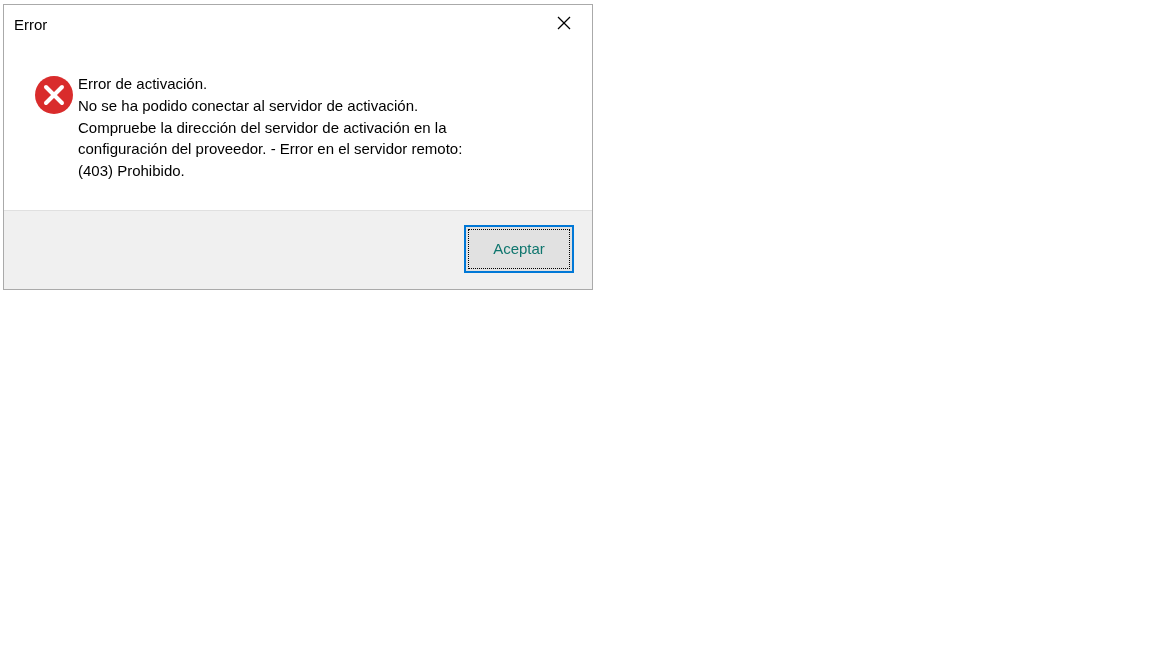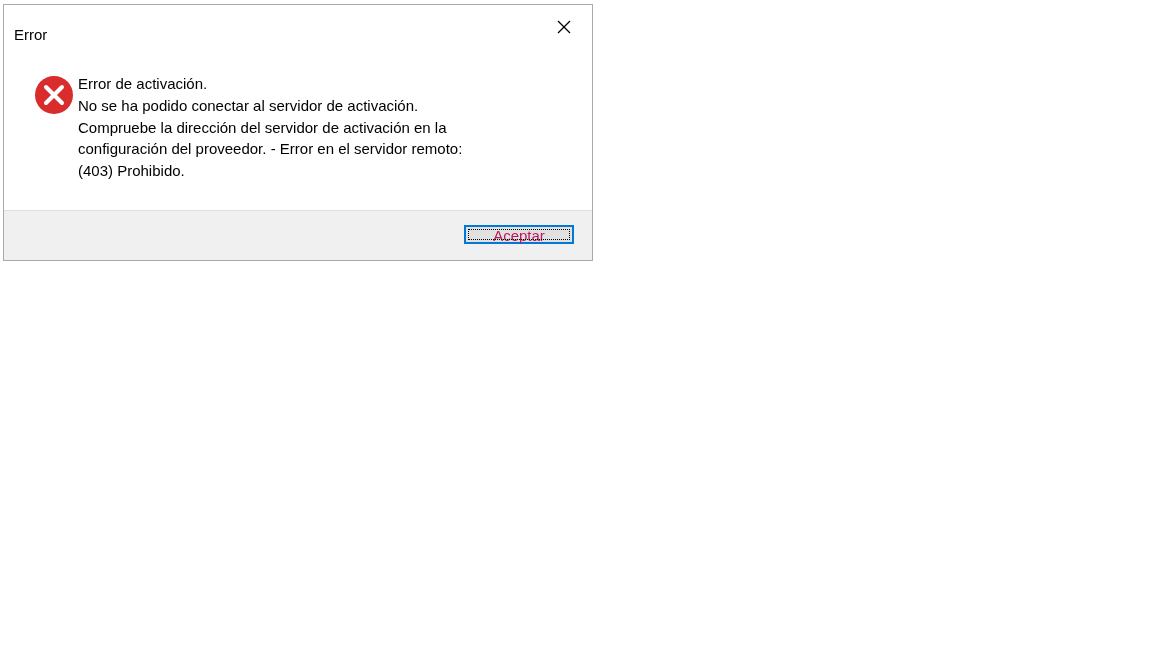--- a/index.html
+++ b/index.html
@@ -18,21 +18,21 @@
       position: absolute;
       left: 3px;
       top: 4px;
       width: 590px;
       border: 1px solid #aaaaaa;
       background: #ffffff;
       box-shadow: 0 0 0 0 rgba(0,0,0,0);
     }
     .titlebar {
       display: flex;
-      align-items: flex-end;
+      align-items: center;
       justify-content: space-between;
       height: 38px;
       padding: 0 6px 0 10px;
       background: #ffffff;
     }
     .titlebar-title {
       font-size: 15px;
       color: #000000;
       font-weight: 400;
     }
@@ -76,25 +76,25 @@
     }
     .footer {
       background: #f0f0f0;
       border-top: 1px solid #e0e0e0;
       padding: 14px 18px 16px 18px;
       display: flex;
       justify-content: flex-end;
     }
     .accept-btn {
       min-width: 110px;
-      height: 19px;
+      height: 48px;
       background: #e1e1e1;
       border: 2px solid #0078d7;
       font-size: 15px;
-      color: #be185d;
+      color: #0f766e;
       cursor: pointer;
       padding: 0 22px;
       outline: 1px dotted #000000;
       outline-offset: -5px;
     }
   </style>
 </head>
 <body>
 
 <div class="dialog">

